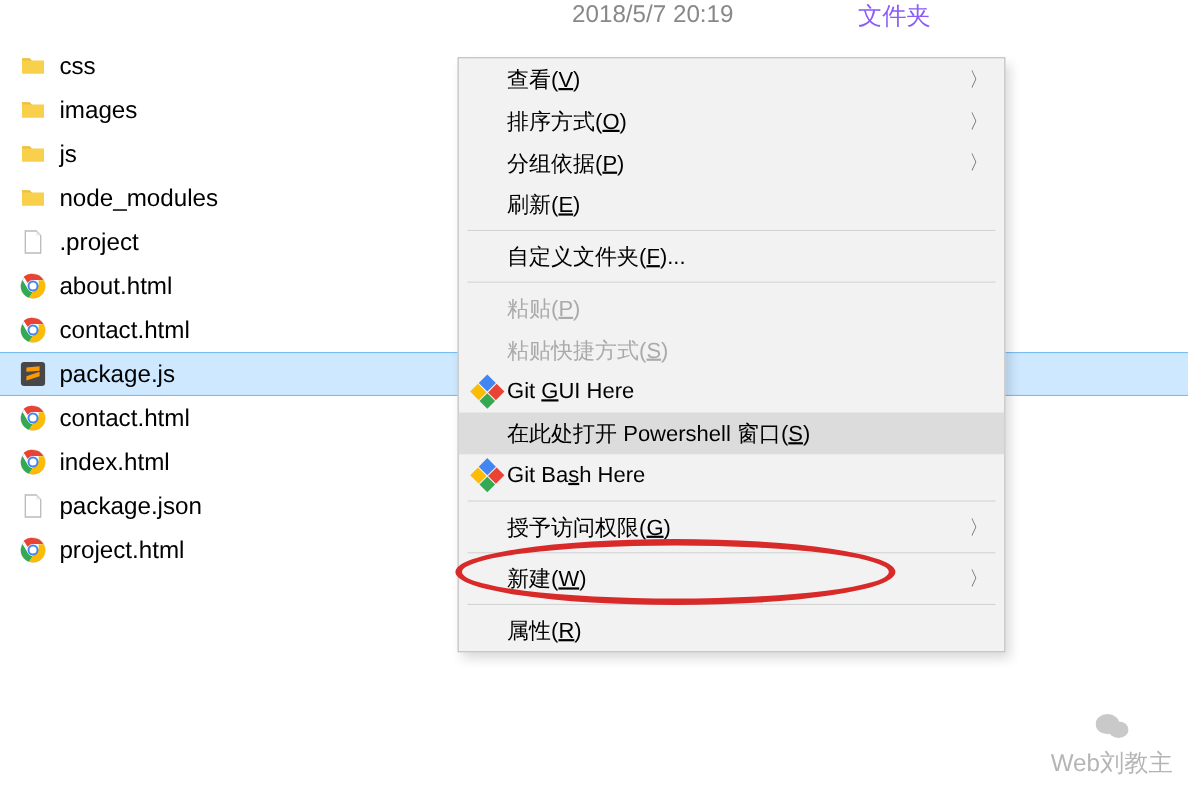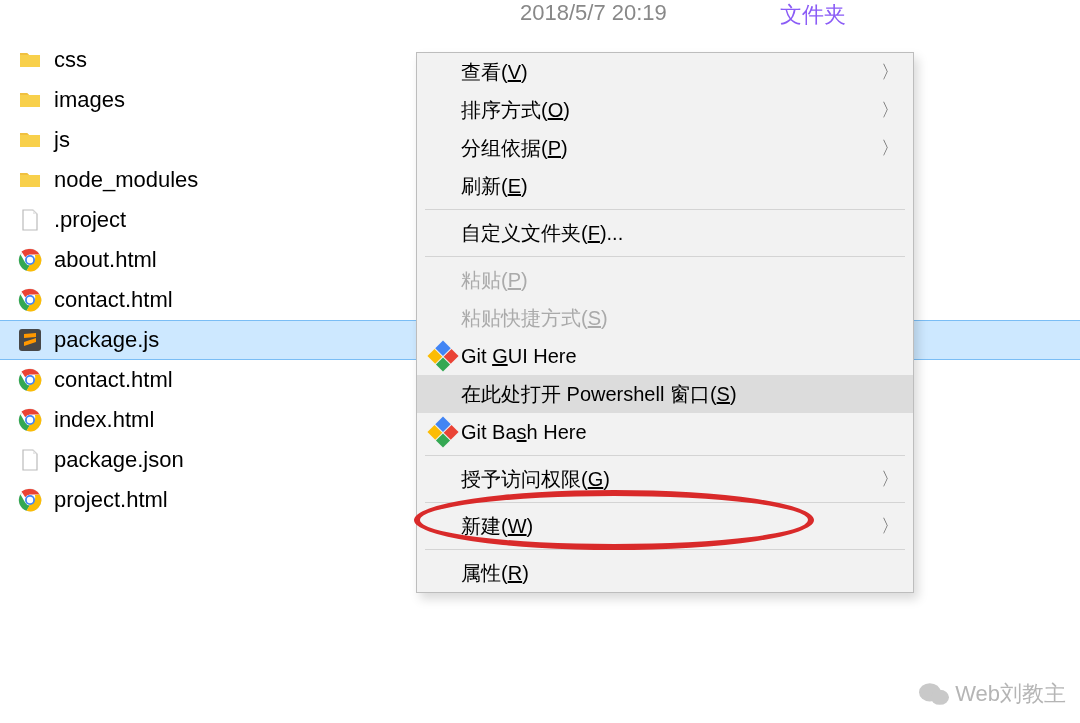--- a/index.html
+++ b/index.html
@@ -127,20 +127,21 @@
 .watermark {
   position: absolute;
   right: 14px;
   bottom: 14px;
   display: flex;
   align-items: center;
   color: #b5b5b5;
   font-size: 22px;
   font-weight: 500;
   gap: 6px;
+  flex-direction: column;
 }
 .watermark .wx-icon {
   width: 30px; height: 26px;
 }
 </style>
 </head>
 <body>
 
 <div class="file-list">
   <div class="date-header-row">

